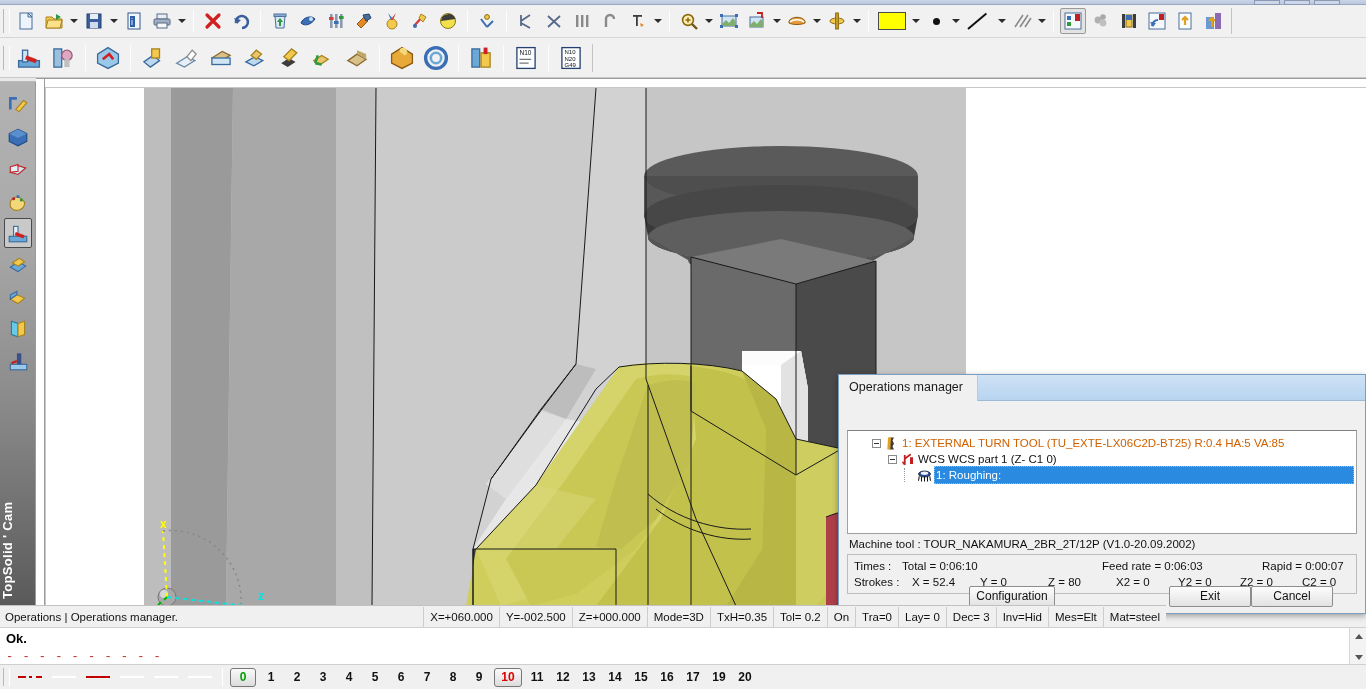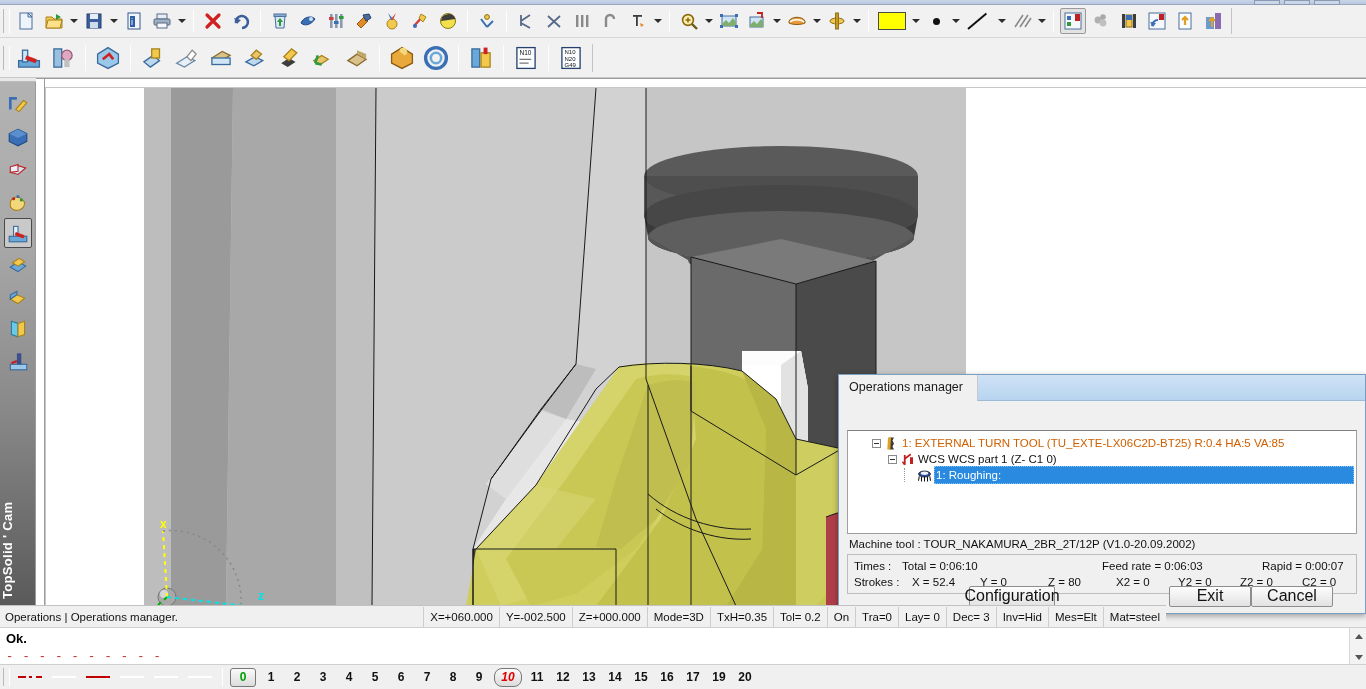--- a/index.html
+++ b/index.html
@@ -165,21 +165,21 @@
   }
   .info-line { display: flex; height: 16px; align-items: center; }
   .info-line span { display: inline-block; }
   .dlg-footer {
     position: absolute; left: 0; bottom: 0; width: 100%; height: 34px;
     display: flex; align-items: center;
   }
   .dlg-btn {
     height: 21px; background: linear-gradient(#fdfdfd,#e2e2e2);
     border: 1px solid #8d8d8d; border-radius: 2px;
-    font-size: 16px; color: #111; font-family: "Liberation Sans", sans-serif;
+    font-size: 12px; color: #111; font-family: "Liberation Sans", sans-serif;
     display: flex; align-items: center; justify-content: center;
   }
   #btn-config { position: absolute; left: 130px; width: 86px; }
   #btn-exit { position: absolute; left: 330px; width: 82px; }
   #btn-cancel { position: absolute; left: 412px; width: 82px; }
 
   
   #statusbar {
     position: absolute; left: 0; top: 605px; width: 1166px; height: 22px;
     background: #f0f0f0; border-top: 1px solid #c2c2c2;
@@ -245,22 +245,22 @@
     min-width: 22px; height: 19px; padding: 0 3px;
     display: flex; align-items: center; justify-content: center;
     font-size: 12px; font-weight: bold; color: #111; flex: 0 0 auto;
     margin: 0 2px;
   }
   .layer-num.active-0 {
     color: #00a000; border: 1px solid #777; border-radius: 3px;
     background: linear-gradient(#fafafa,#dcdcdc); min-width: 26px;
   }
   .layer-num.active-10 {
-    color: #e00000; border: 1px solid #777; border-radius: 8px;
-    background: linear-gradient(#fafafa,#dcdcdc); min-width: 28px; font-style: italic;
+    color: #e00000; border: 1px solid #777; border-radius: 3px;
+    background: linear-gradient(#fafafa,#dcdcdc); min-width: 28px;
   }
 </style>
 </head>
 <body>
 
 <div id="app">
 
   <div class="win-strip">
     <div class="wbtn" style="right:86px"></div>
     <div class="wbtn" style="right:56px"></div>

